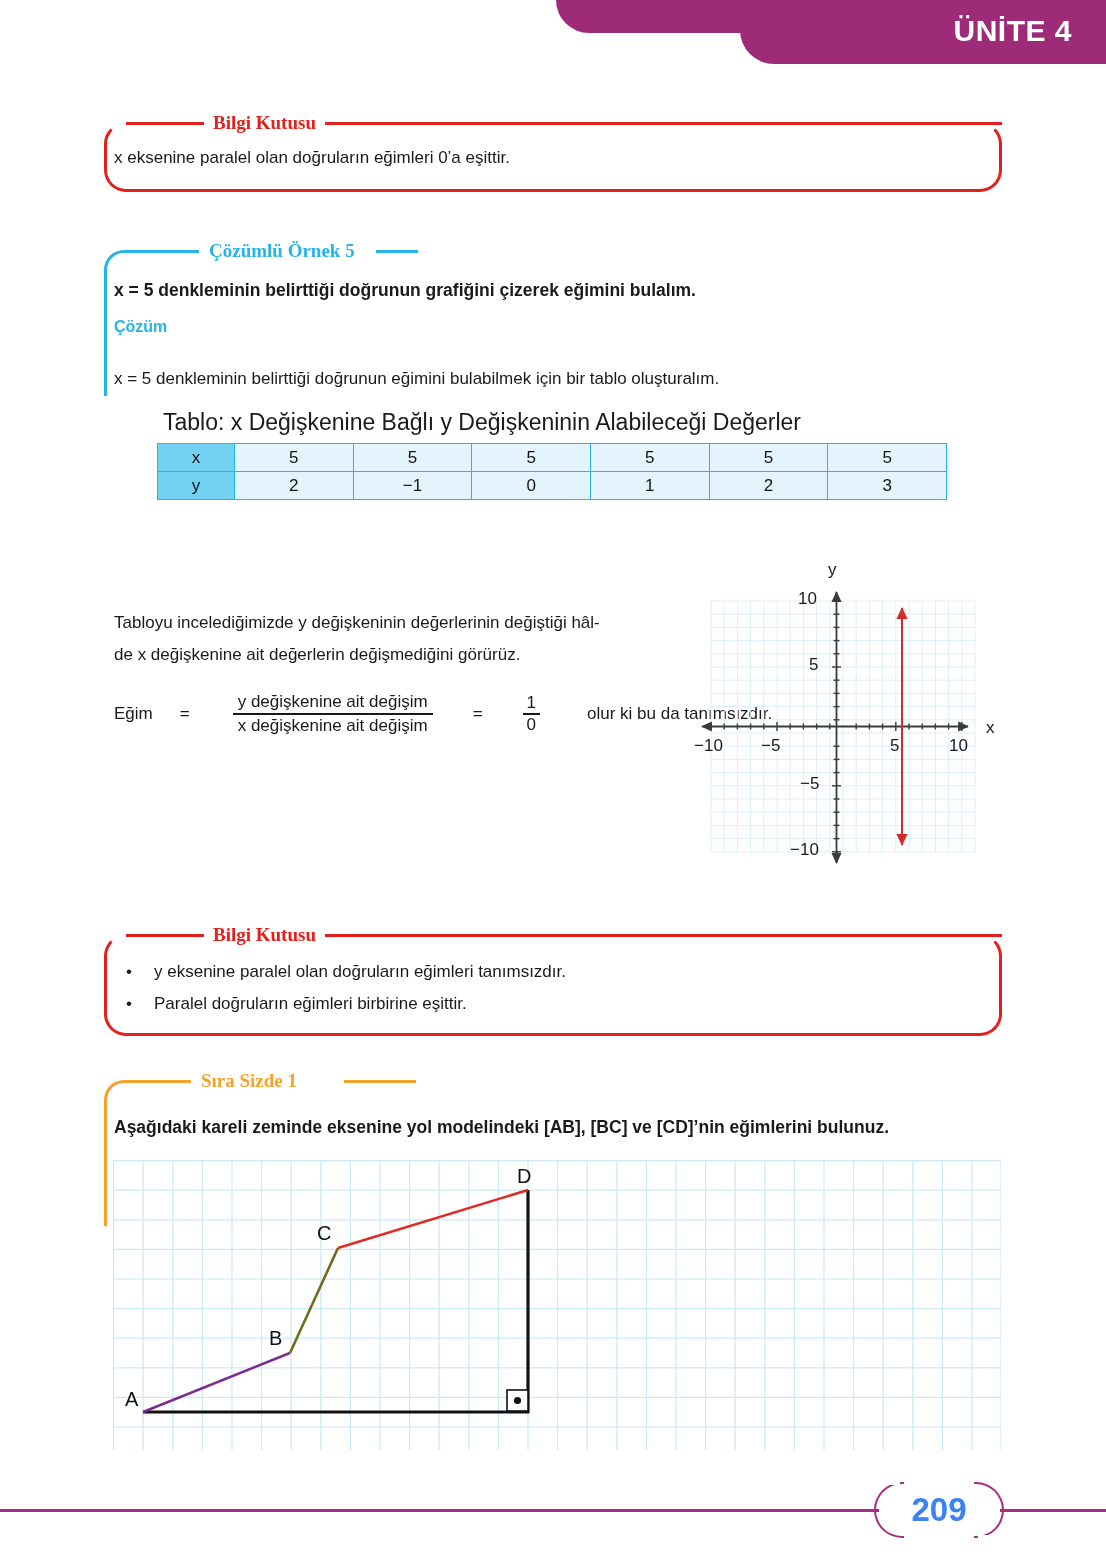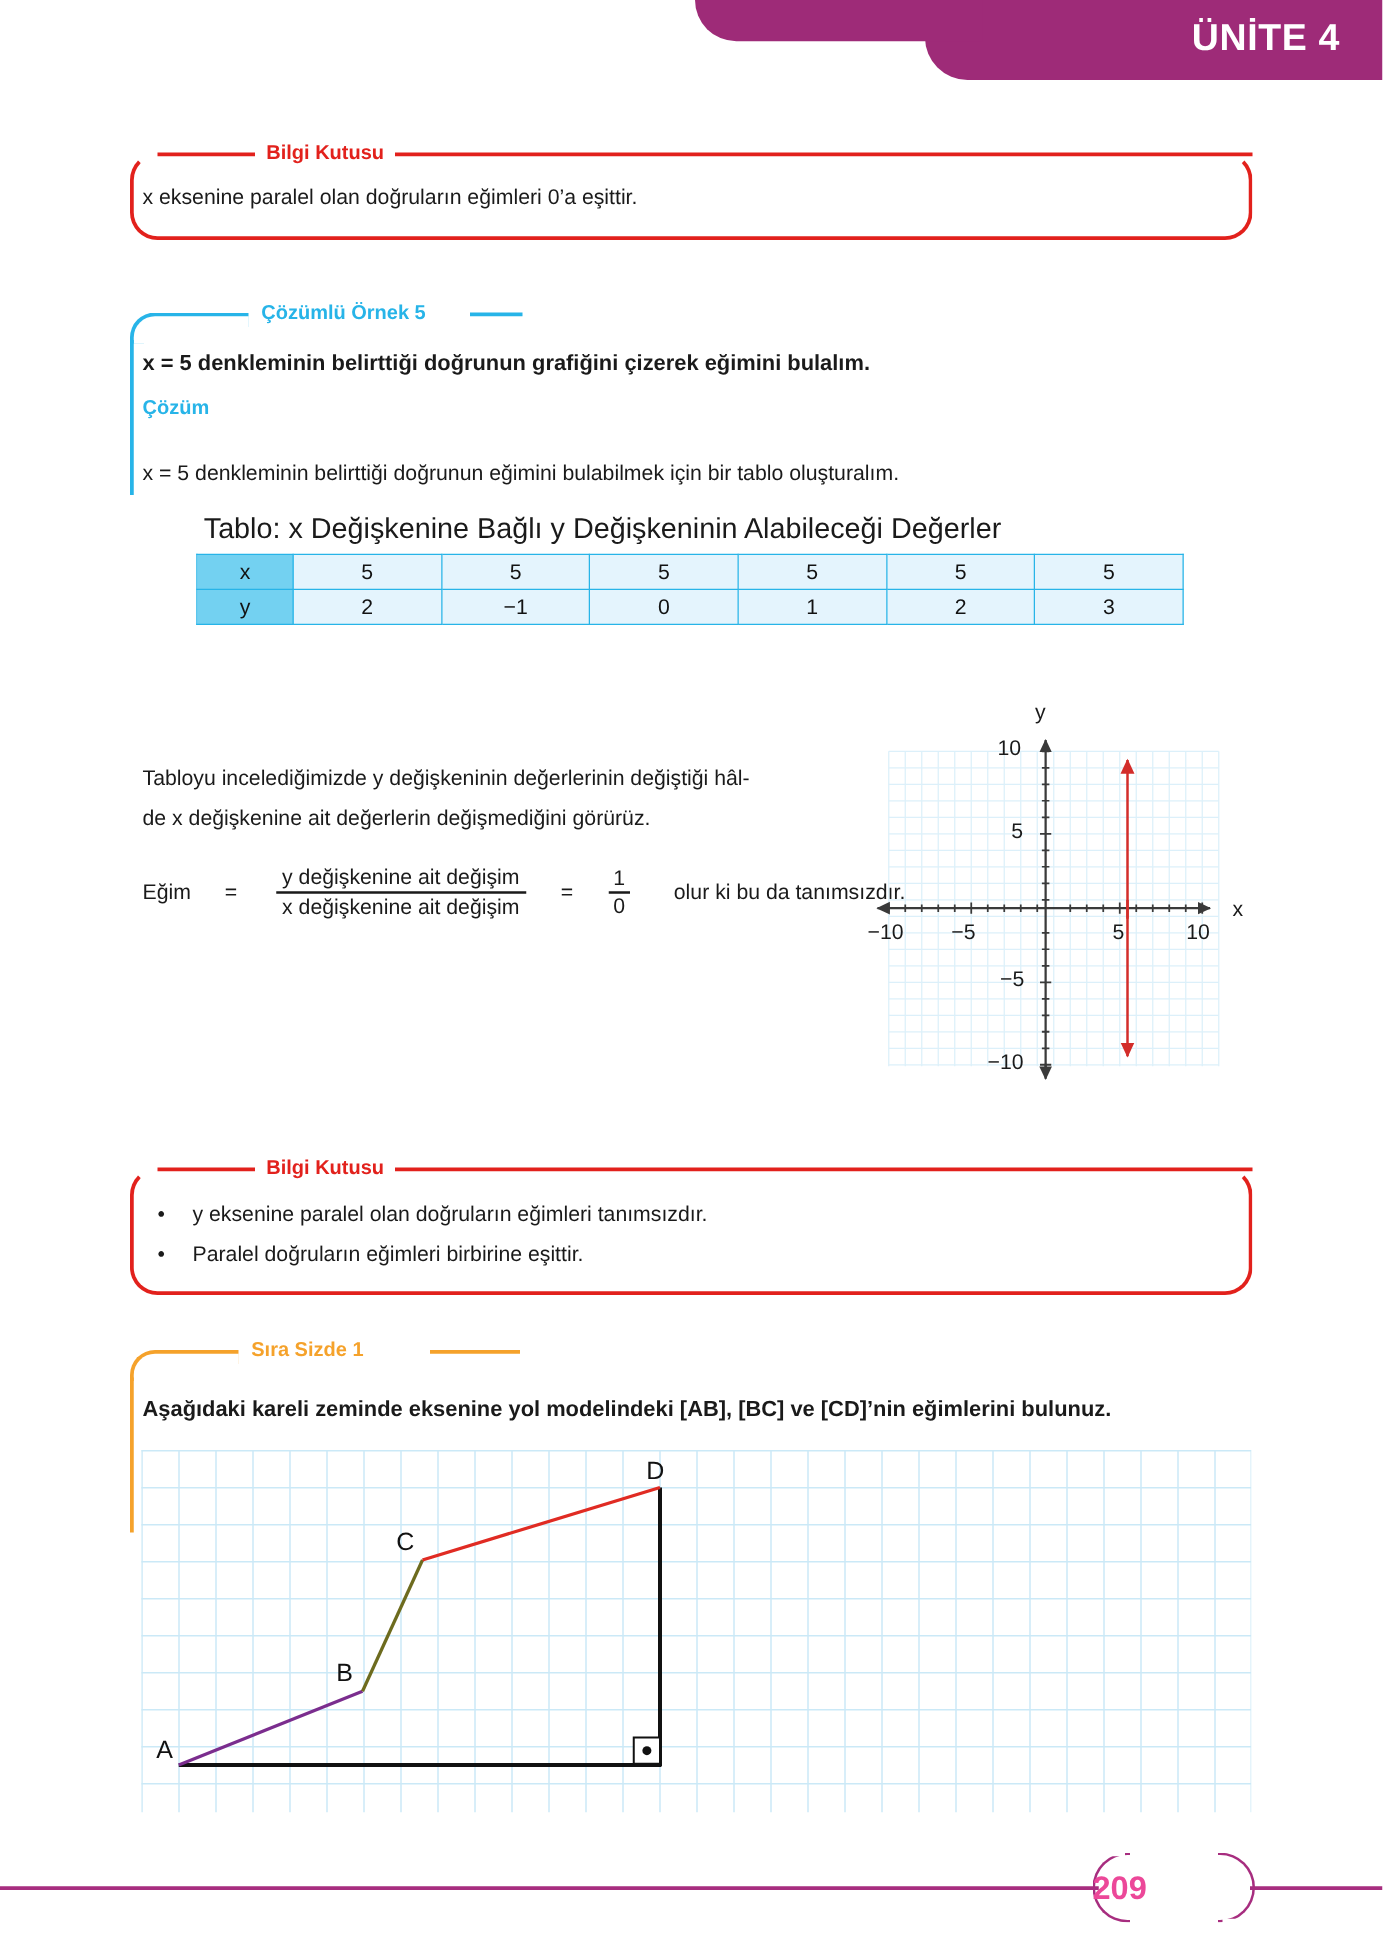--- a/index.html
+++ b/index.html
@@ -60,26 +60,27 @@
     height: 22px;
     border-left: 3px solid;
     border-top: 3px solid;
     border-top-left-radius: 20px;
     border-color: inherit;
   }
   .callout .c-label {
     position: absolute;
     top: 0;
     left: 92px;
-    font-size: 16px;
+    font-size: 19px;
     font-weight: bold;
     white-space: nowrap;
     line-height: 27px;
     padding: 0 9px;
     background: #ffffff;
+    font-family: Liberation Serif, serif;
   }
   .callout .c-border-top-right {
     position: absolute;
     top: 14px;
     height: 3px;
     border-top: 3px solid;
     border-color: inherit;
   }
 
   
@@ -169,21 +170,21 @@
     display: flex;
     align-items: center;
     white-space: nowrap;
     gap: 21px;
   }
   .frac {
     display: inline-flex;
     flex-direction: column;
     align-items: flex-start;
     vertical-align: middle;
-    margin: 0 4px;
+    margin: 0 16px;
   }
   .frac .num { padding: 0 5px 1px 5px; }
   .frac .den { padding: 1px 5px 0 5px; }
   .frac .bar-line {
     width: 100%;
     height: 1.6px;
     background: #1a1a1a;
   }
   .frac.small .num, .frac.small .den { padding: 0 4px; }
 
@@ -242,23 +243,24 @@
     background: #ffffff;
     height: 4px;
   }
   .page-num {
     position: absolute;
     left: 0;
     top: 0;
     width: 100%;
     height: 56px;
     line-height: 56px;
-    font-size: 26px;
+    text-align: center;
+    font-size: 33px;
     font-weight: bold;
-    color: #ec4899;
+    color: #3b82f6;
   }
 
   
   .graphic { position: absolute; }
 </style>
 </head>
 <body>
 
 <div class="unit-banner">
   <div class="unit-banner-tail"></div>

